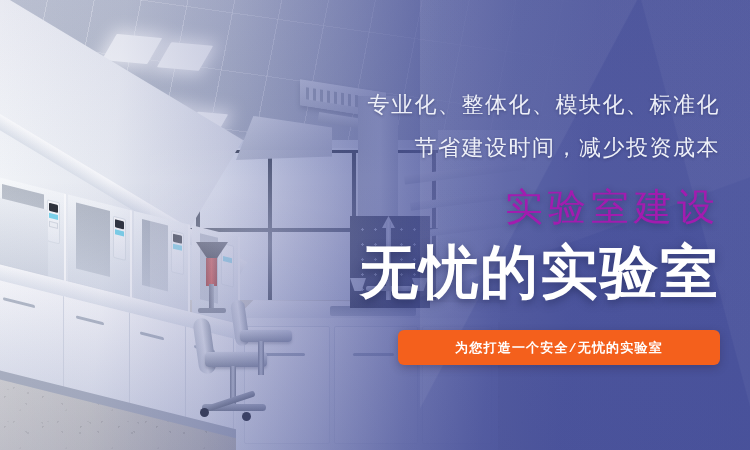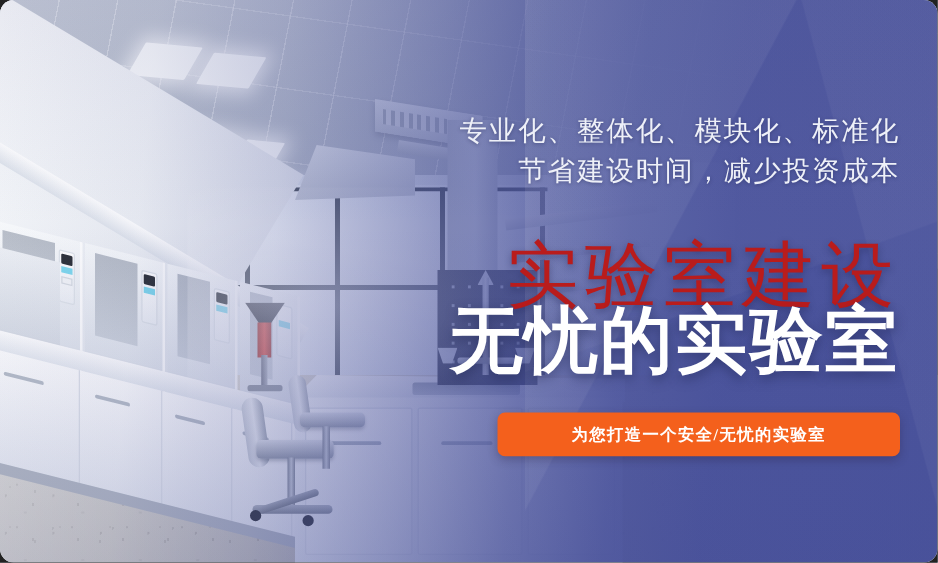--- a/index.html
+++ b/index.html
@@ -2,23 +2,22 @@
 <html><head>
 <meta charset="utf-8">
 <style>
   html,body{margin:0;padding:0;background:#222;}
   *{box-sizing:border-box;}
 
   .banner{
     position:relative;
     width:750px;height:450px;
     overflow:hidden;
-    font-family:Liberation Serif, serif;
+    font-family:Liberation Mono, monospace;
     background:#cfd4e0;
-    border-radius:11px;
   }
 
   
   .scene{position:absolute;inset:0;overflow:hidden;}
 
   
   .ceiling{
     position:absolute;left:0;top:0;width:100%;height:215px;
     background:linear-gradient(175deg,#c9ced9 0%,#b9c0cd 45%,#aab2c2 100%);
   }
@@ -299,26 +298,26 @@
   .sub{
     position:absolute;right:0;
     color:#eef0f8;
     font-size:22px;
     letter-spacing:1.5px;
     text-align:right;
     white-space:nowrap;
     text-shadow:0 1px 3px rgba(30,36,80,.45);
   }
   .sub1{top:90px;}
-  .sub2{top:122px;}
+  .sub2{top:133px;}
 
   .head-light{
     position:absolute;right:0;top:182px;
-    color:#b91c1c;
-    font-size:58px;
+    color:#a21caf;
+    font-size:38px;
     font-weight:300;
     letter-spacing:5px;
     white-space:nowrap;
     text-shadow:0 2px 6px rgba(28,34,78,.42);
   }
   .head-bold{
     position:absolute;right:0;top:234px;
     color:#ffffff;
     font-size:58px;
     font-weight:bold;

